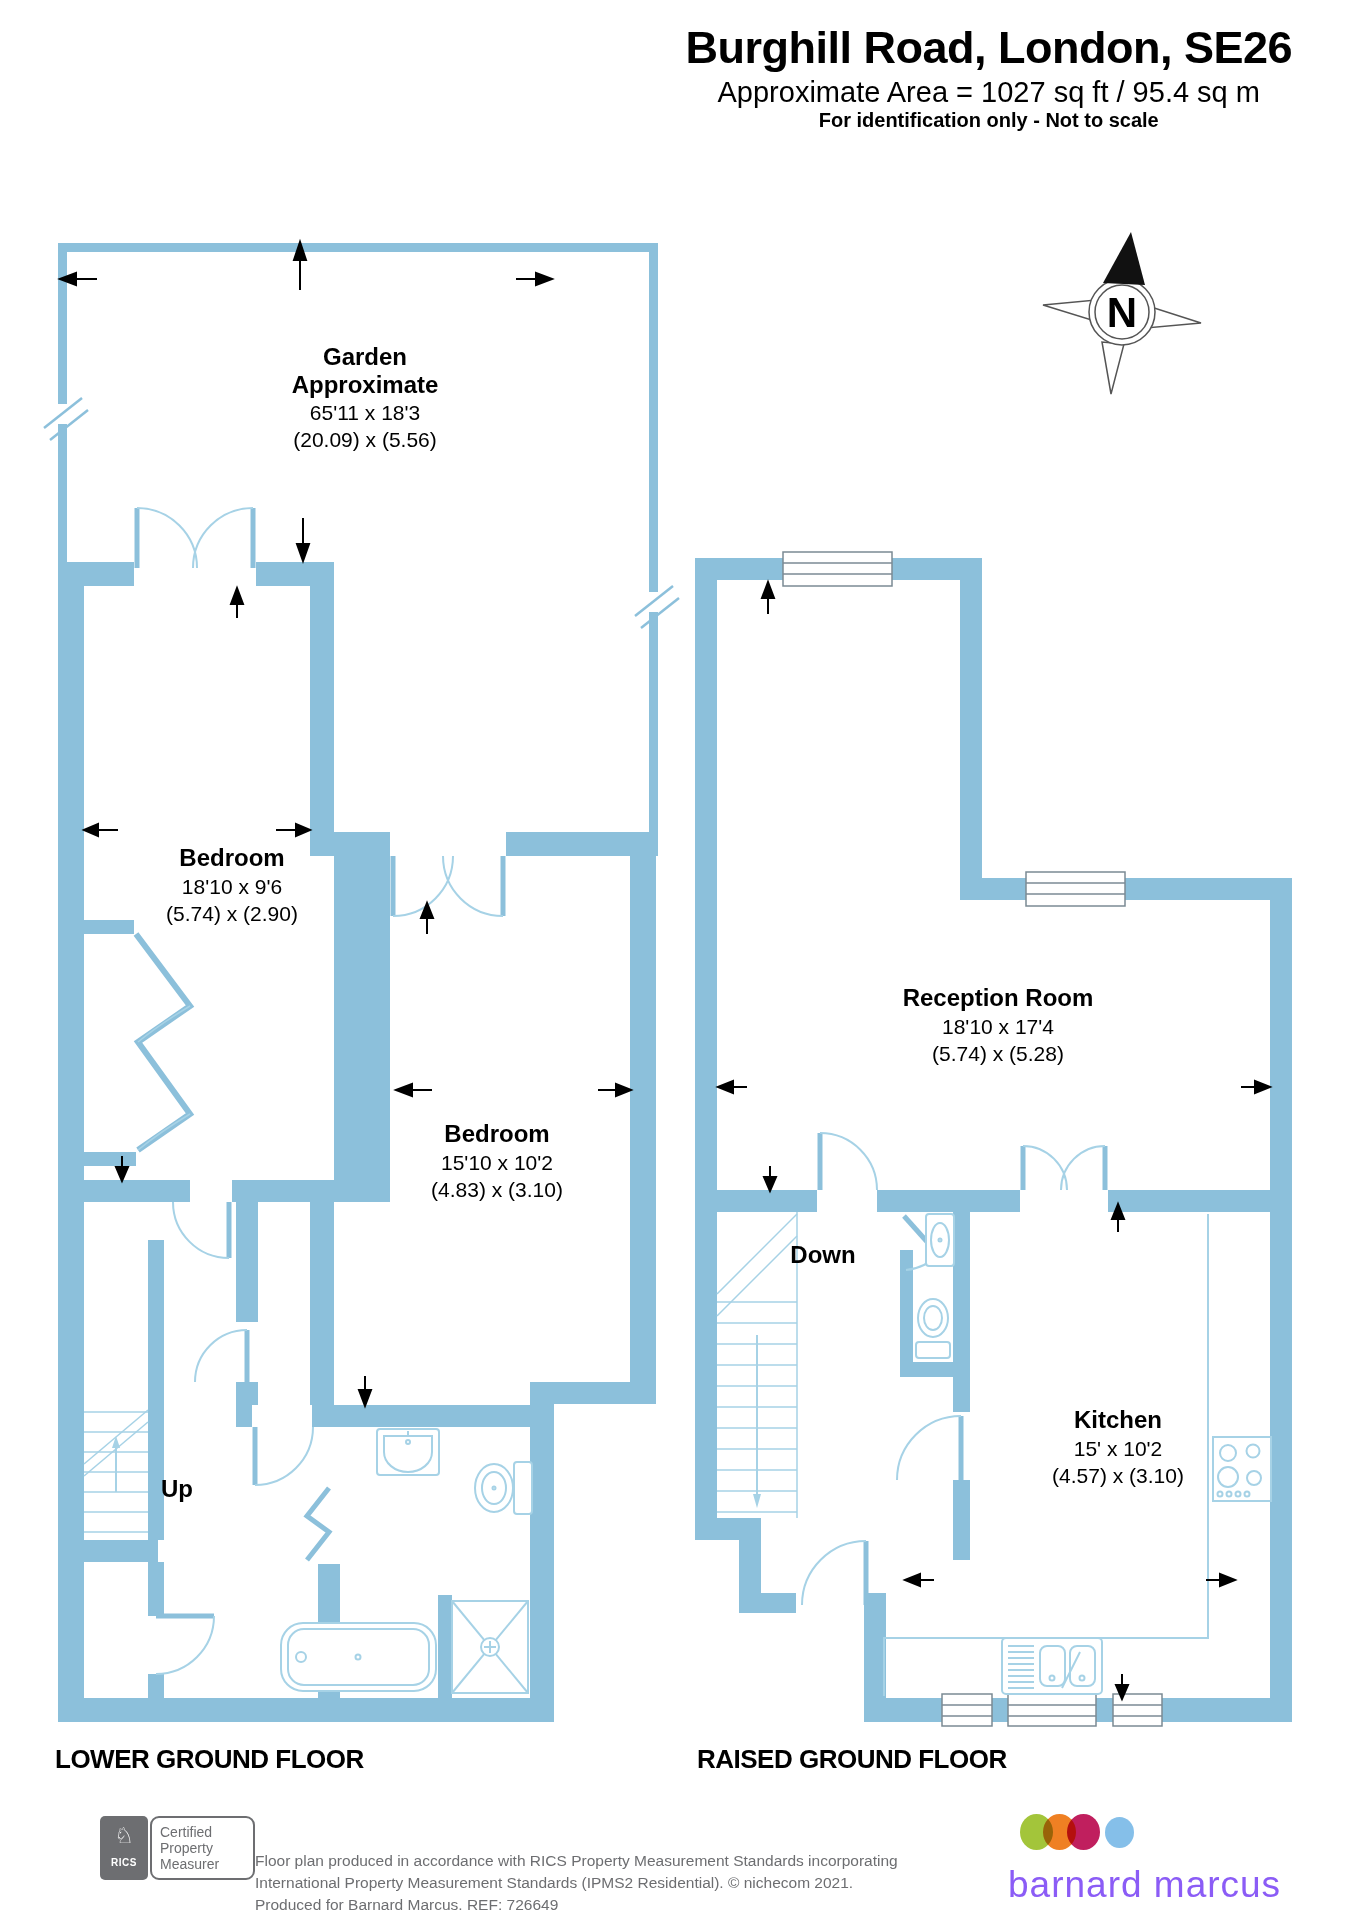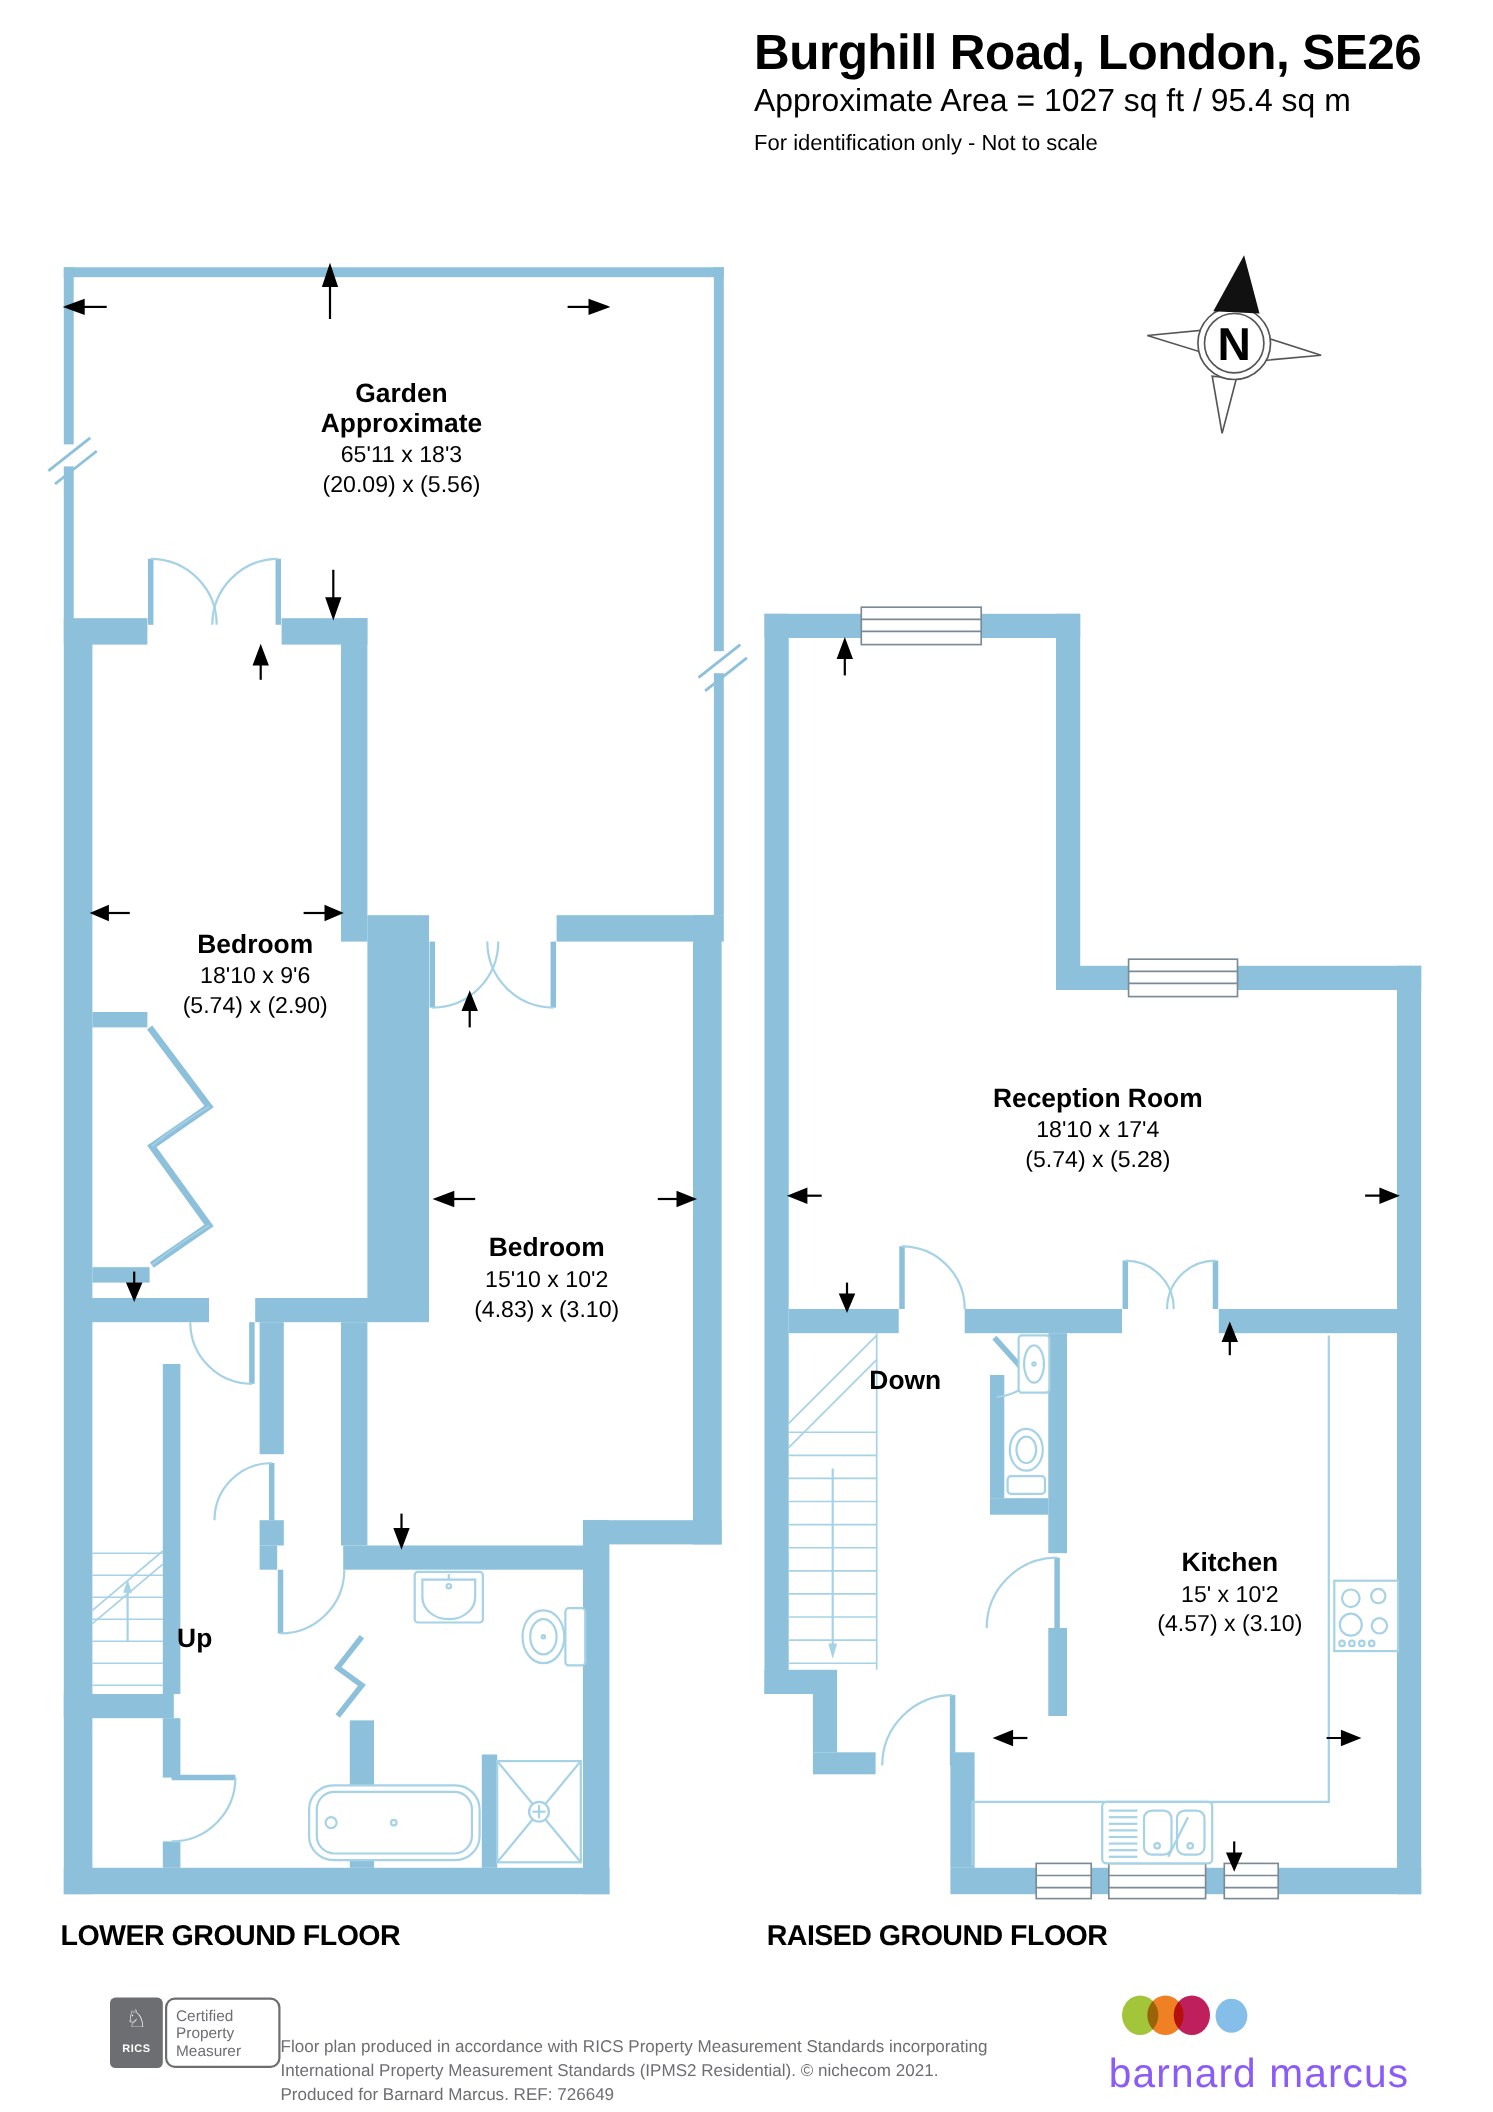--- a/index.html
+++ b/index.html
@@ -4,24 +4,24 @@
 <style>
   :root{
     --wall:#8cc0db;
     --fixline:#a6d2e6;
     --ink:#000000;
     --grey:#6d6e71;
   }
   html,body{margin:0;padding:0;background:#fff;}
   .page{position:relative;width:1357px;height:1920px;background:#fff;overflow:hidden;
         font-family:"Liberation Sans", sans-serif;color:var(--ink);}
-  .hdr{position:absolute;right:65px;top:22px;text-align:left;}
+  .hdr{position:absolute;right:65px;top:22px;text-align:center;}
   .hdr .title{font-size:45px;font-weight:bold;letter-spacing:-0.5px;}
   .hdr .area{font-size:29px;margin-top:2px;}
-  .hdr .note{font-size:20px;margin-top:10px;}
+  .hdr .note{font-size:20px;font-weight:bold;}
   .floor-title{position:absolute;font-size:26px;font-weight:bold;letter-spacing:-0.5px;}
   .plan-svg{position:absolute;left:0;top:0;}
   svg text{font-family:"Liberation Sans", sans-serif;}
   .room-name{font-size:24px;font-weight:bold;}
   .room-dims{font-size:21px;}
   .dir-label{font-size:24px;font-weight:bold;}
   .compass-n{font-size:42px;font-weight:bold;}
   .ftr-text{position:absolute;left:255px;top:1814px;font-size:15.5px;line-height:22px;color:var(--grey);margin-top:36px;}
   .rics-grey{position:absolute;left:100px;top:1816px;width:48px;height:64px;background:var(--grey);
              border-radius:5px;text-align:center;}

